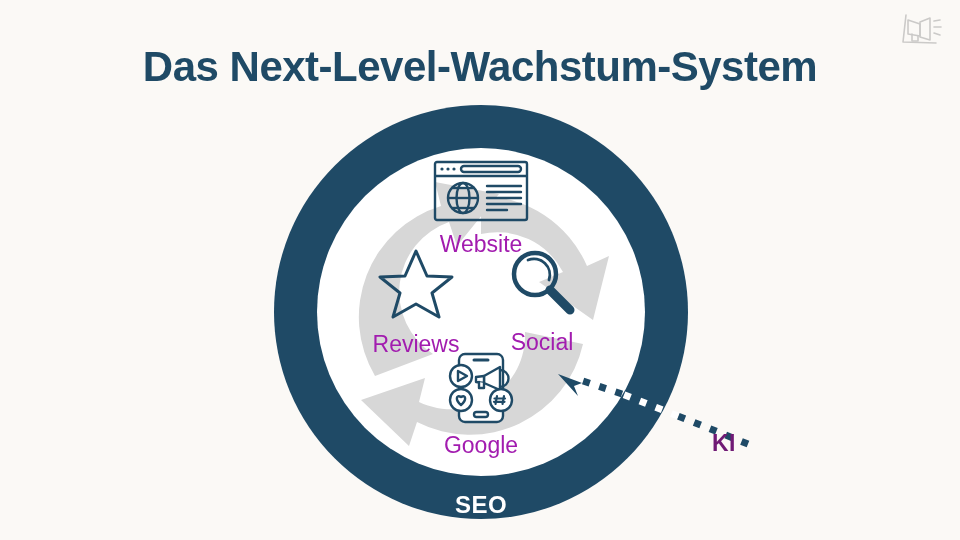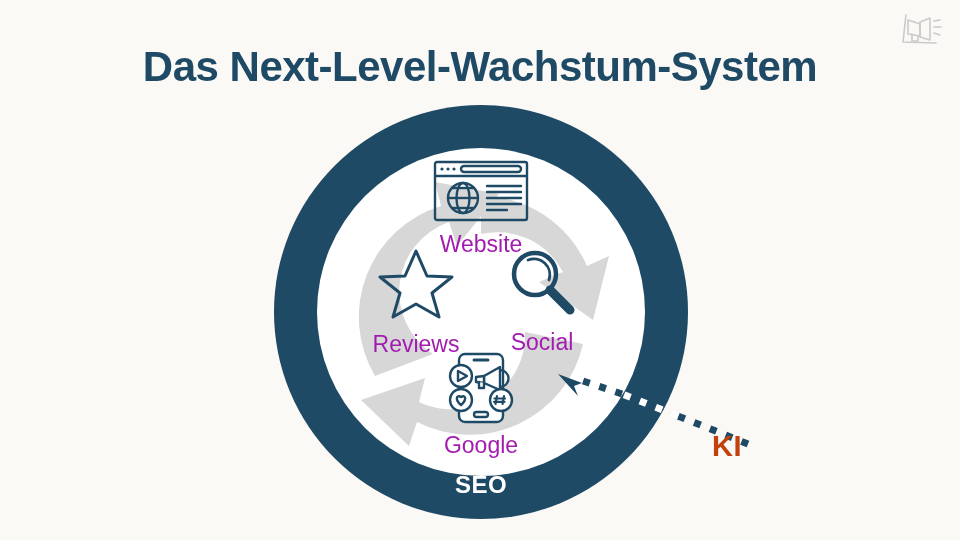--- a/index.html
+++ b/index.html
@@ -71,21 +71,21 @@
     top: 43px;
     width: 328px;
     height: 328px;
     border-radius: 50%;
     background: #ffffff;
   }
 
   #seo-label {
     position: absolute;
     left: 0;
-    bottom: 20px;
+    bottom: 0;
     width: 414px;
     text-align: center;
     font-size: 24px;
     font-weight: bold;
     color: #ffffff;
     letter-spacing: 0.5px;
   }
 
   
   #cycle-arrows {
@@ -132,23 +132,23 @@
     position: absolute;
     left: 548px;
     top: 372px;
     width: 210px;
     height: 90px;
   }
   #ki-label {
     position: absolute;
     left: 712px;
     top: 430px;
-    font-size: 29px;
+    font-size: 23px;
     font-weight: bold;
-    color: #c2410c;
+    color: #701a75;
     letter-spacing: 0.5px;
   }
 </style>
 </head>
 <body>
 
 <div id="slide">
 
   <div id="title">Das Next-Level-Wachstum-System</div>
 

